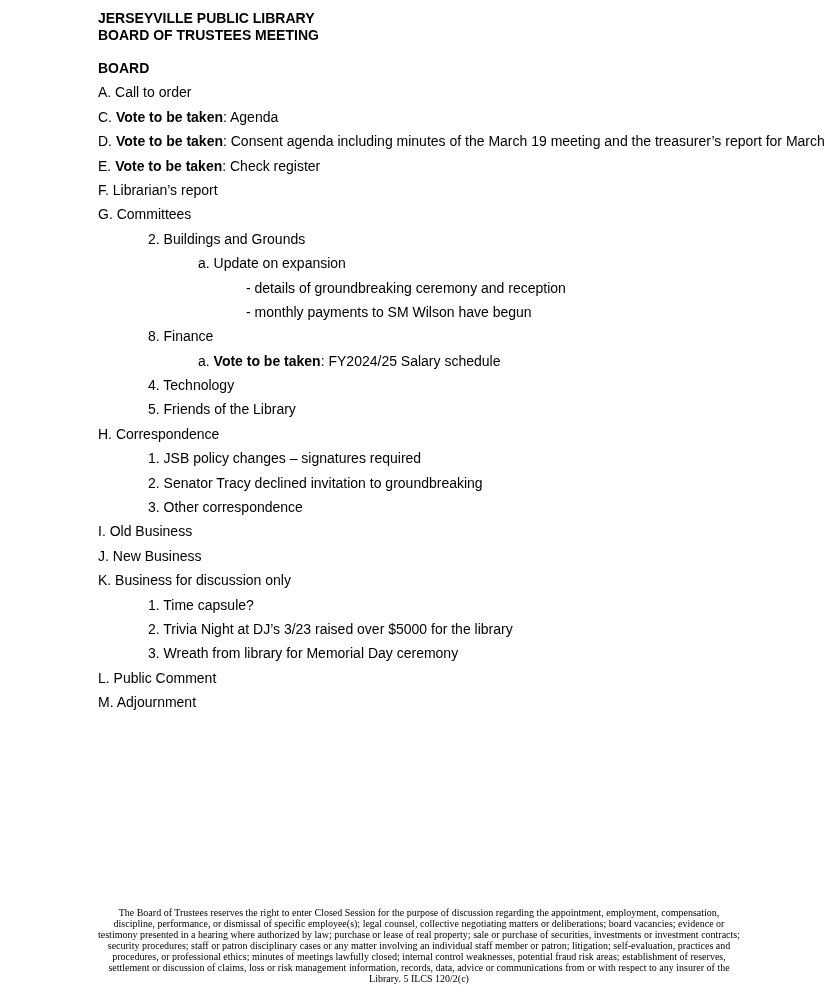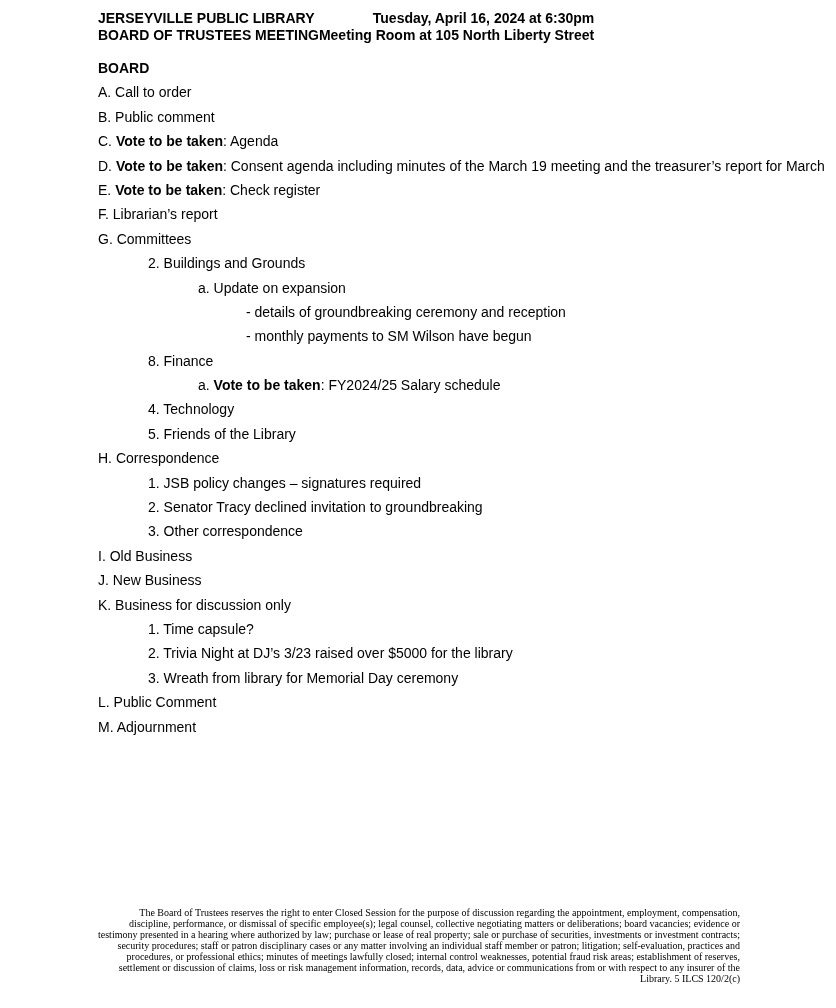--- a/index.html
+++ b/index.html
@@ -35,43 +35,38 @@
   .indent-2 { padding-left: 100px; }
   .indent-3 { padding-left: 148px; }
   .footer {
     position: absolute;
     top: 907px;
     left: 98px;
     right: 96px;
     font-family: "Liberation Serif", "DejaVu Serif", serif;
     font-size: 10px;
     line-height: 11px;
-    text-align: right;
+    text-align: center;
   }
 </style>
 </head>
 <body>
 
 <div class="page">
   <div class="header">
     <div class="header-left">
       <span>JERSEYVILLE PUBLIC LIBRARY</span><br>
       <span>BOARD OF TRUSTEES MEETING</span>
     </div>
-    <div class="header-right">
-      <span>Tuesday, April 16, 2024 at 6:30pm</span><br>
-      <span>Meeting Room at 105 North Liberty Street</span>
-    </div>
   </div>
 
   <div class="agenda-heading">BOARD</div>
 
   <div id="agenda-list">
       <div class="agenda-line indent-0"><span>A. Call to order</span></div>
-      <div class="agenda-line indent-0"><span>B. Public comment</span></div>
       <div class="agenda-line indent-0"><span>C. </span><span class="bold">Vote to be taken</span><span>: Agenda</span></div>
       <div class="agenda-line indent-0"><span>D. </span><span class="bold">Vote to be taken</span><span>: Consent agenda including minutes of the March 19 meeting and the treasurer’s report for March</span></div>
       <div class="agenda-line indent-0"><span>E. </span><span class="bold">Vote to be taken</span><span>: Check register</span></div>
       <div class="agenda-line indent-0"><span>F. Librarian’s report</span></div>
       <div class="agenda-line indent-0"><span>G. Committees</span></div>
       <div class="agenda-line indent-1"><span>2. Buildings and Grounds</span></div>
       <div class="agenda-line indent-2"><span>a. Update on expansion</span></div>
       <div class="agenda-line indent-3"><span>- details of groundbreaking ceremony and reception</span></div>
       <div class="agenda-line indent-3"><span>- monthly payments to SM Wilson have begun</span></div>
       <div class="agenda-line indent-1"><span>8. Finance</span></div>

